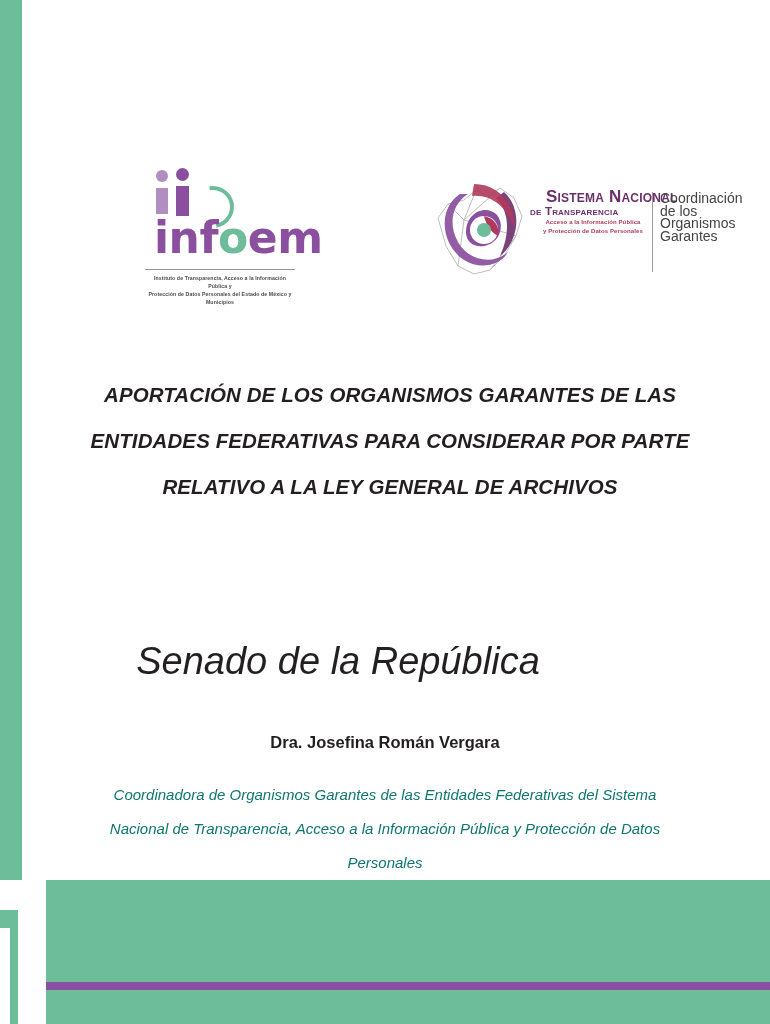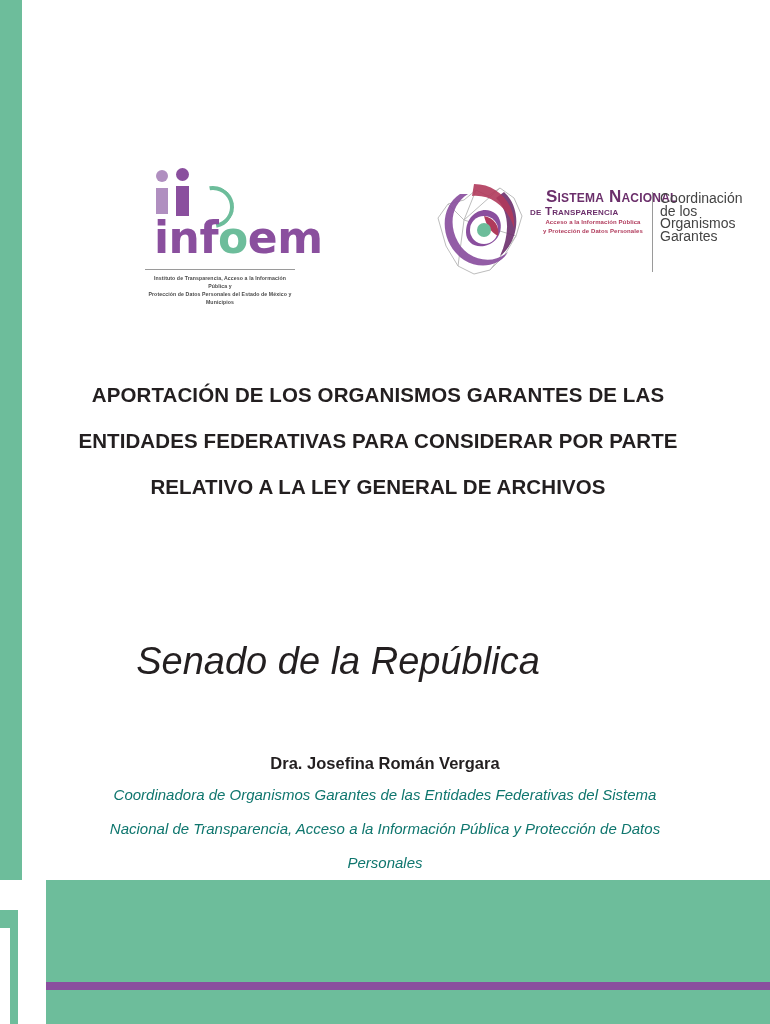--- a/index.html
+++ b/index.html
@@ -231,23 +231,24 @@
     width: 60px;
     font-size: 14px;
     line-height: 12.5px;
     color: #444;
   }
 
   
   .title-block {
     position: absolute;
     top: 372px;
-    left: 28px;
+    left: 40px;
     width: 700px;
     text-align: center;
+    font-style: italic;
   }
   .title-line {
     font-size: 20.5px;
     font-weight: 700;
     color: #231f20;
     letter-spacing: 0.1px;
     line-height: 46px;
     font-family: "Liberation Sans", sans-serif;
   }
 
@@ -267,21 +268,20 @@
   
   .speaker-name {
     position: absolute;
     top: 733px;
     left: 0;
     width: 770px;
     text-align: center;
     font-size: 16.5px;
     font-weight: 700;
     color: #231f20;
-    margin-top: 21px;
   }
   .speaker-role {
     position: absolute;
     top: 778px;
     left: 55px;
     width: 660px;
     text-align: center;
     font-size: 15px;
     font-style: italic;
     color: #0f766e;

